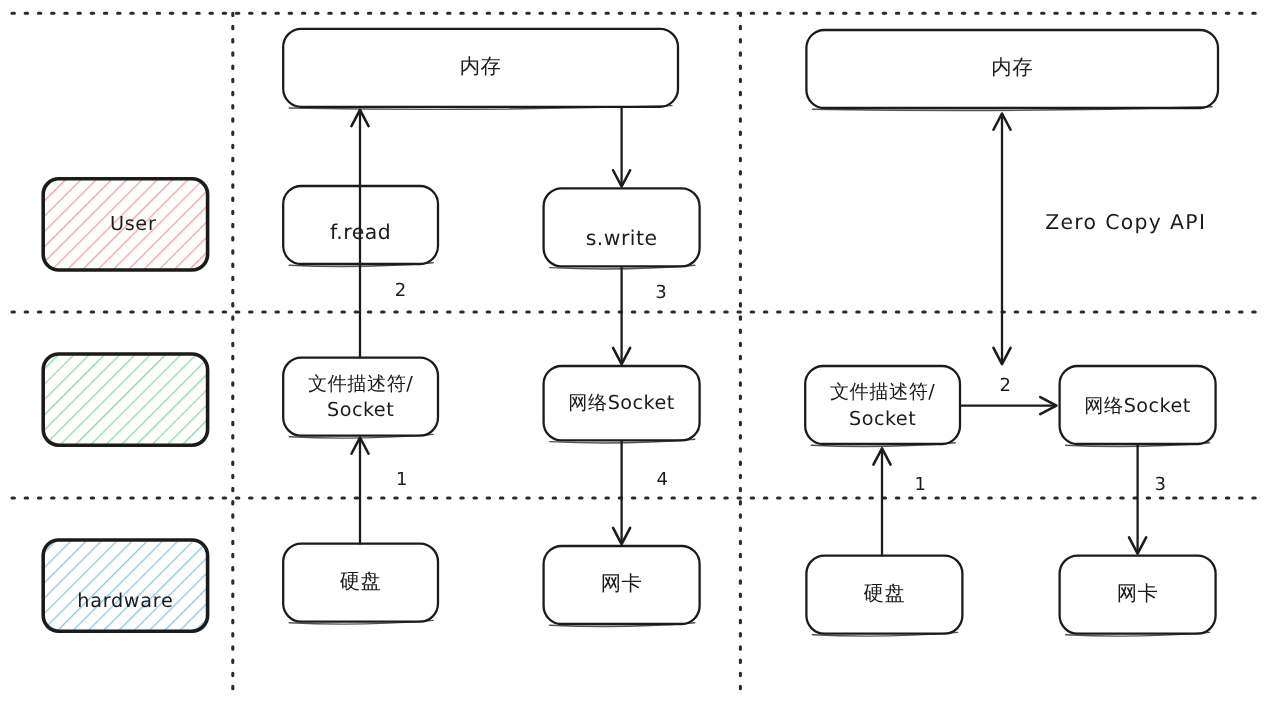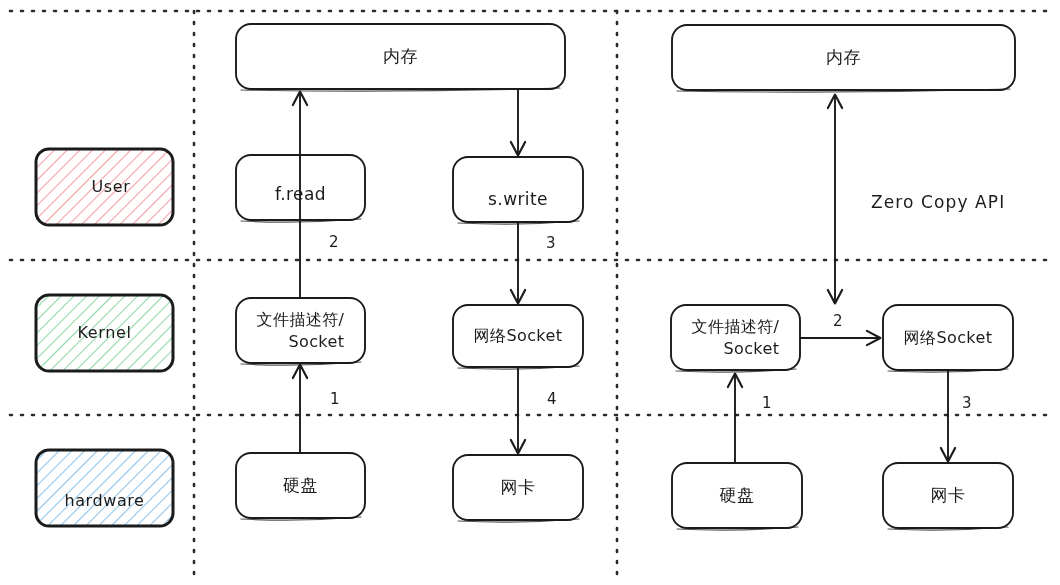--- a/index.html
+++ b/index.html
@@ -22,21 +22,21 @@
     left: 0;
     top: 0;
     width: 1060px;
     height: 585px;
   }
   .node-label {
     position: absolute;
     display: flex;
     align-items: center;
     justify-content: center;
-    text-align: right;
+    text-align: center;
     color: #1b1b1b;
     font-size: 17px;
     line-height: 1.35;
     letter-spacing: 0.4px;
     pointer-events: none;
     white-space: pre-line;
   }
   .zone-label {
     font-size: 16px;
     letter-spacing: 0.6px;
@@ -136,21 +136,20 @@
 
     <g stroke="#1b1b1b" stroke-width="1.9" fill="none" stroke-linecap="round">
       <line x1="835" y1="96" x2="835" y2="302" marker-start="url(#ah)" marker-end="url(#ah)"></line>
       <line x1="735" y1="463" x2="735" y2="375" marker-end="url(#ah)"></line>
       <line x1="801" y1="338" x2="879" y2="338" marker-end="url(#ah)"></line>
       <line x1="948" y1="371" x2="948" y2="460" marker-end="url(#ah)"></line>
     </g>
   </svg>
 
   <div class="node-label zone-label" style="left:36px;top:149px;width:150px;height:76px;">User</div>
-  <div class="node-label zone-label" style="left:36px;top:295px;width:137px;height:76px;">Kernel</div>
   <div class="node-label zone-label" style="left:36px;top:463px;width:137px;height:76px;">hardware</div>
 
   <div class="node-label" style="left:236px;top:24px;width:329px;height:65px;">内存</div>
   <div class="node-label" style="left:236px;top:155px;width:129px;height:78px;">f.read</div>
   <div class="node-label" style="left:453px;top:157px;width:130px;height:84px;border-radius:10px;">s.write</div>
   <div class="node-label" style="left:236px;top:298px;width:129px;height:65px;font-size:16px;">文件描述符/
 Socket</div>
   <div class="node-label" style="left:453px;top:305px;width:130px;height:62px;font-size:16px;">网络Socket</div>
   <div class="node-label" style="left:236px;top:453px;width:129px;height:65px;">硬盘</div>
   <div class="node-label" style="left:453px;top:455px;width:130px;height:65px;">网卡</div>
@@ -163,15 +162,15 @@
   <div class="node-label" style="left:672px;top:25px;width:343px;height:65px;">内存</div>
   <div class="node-label" style="left:671px;top:305px;width:129px;height:65px;font-size:16px;">文件描述符/
 Socket</div>
   <div class="node-label" style="left:883px;top:305px;width:130px;height:65px;font-size:16px;">网络Socket</div>
   <div class="node-label" style="left:672px;top:463px;width:130px;height:65px;">硬盘</div>
   <div class="node-label" style="left:883px;top:463px;width:130px;height:65px;">网卡</div>
 
   <div class="edge-num" style="left:833px;top:312px;">2</div>
   <div class="edge-num" style="left:762px;top:394px;">1</div>
   <div class="edge-num" style="left:962px;top:394px;">3</div>
-  <div class="free-text" style="left:871px;top:192px;text-align:right;">Zero Copy API</div>
+  <div class="free-text" style="left:871px;top:176px;text-align:right;">Zero Copy API</div>
 
 </div>
 
 </body></html>

